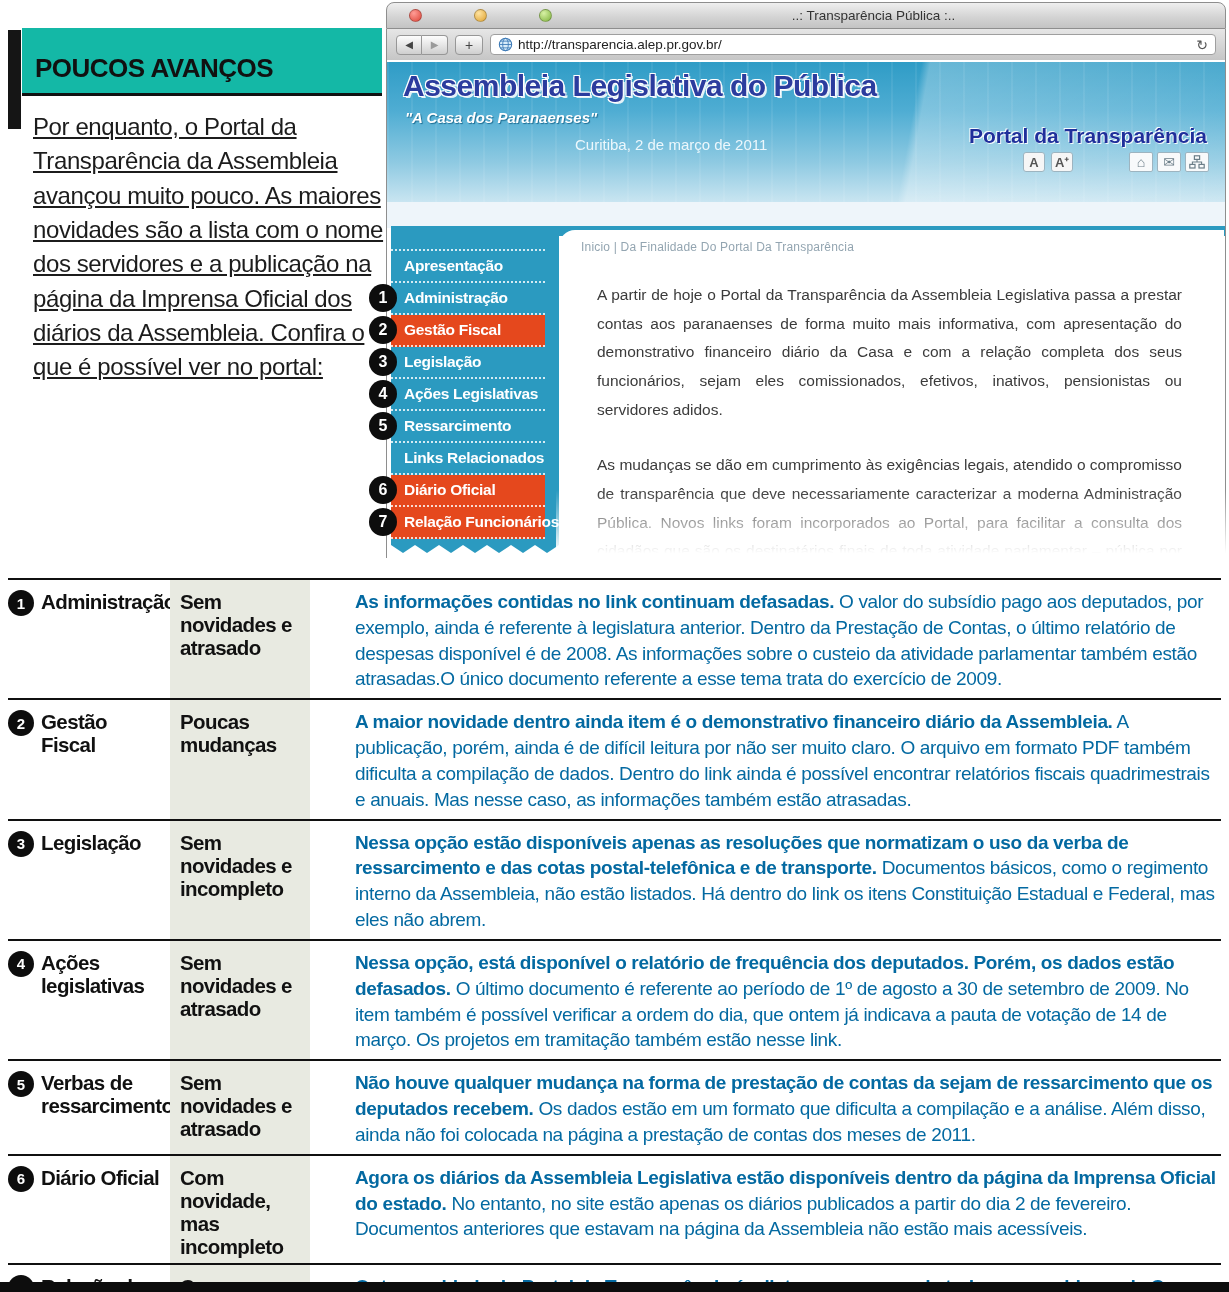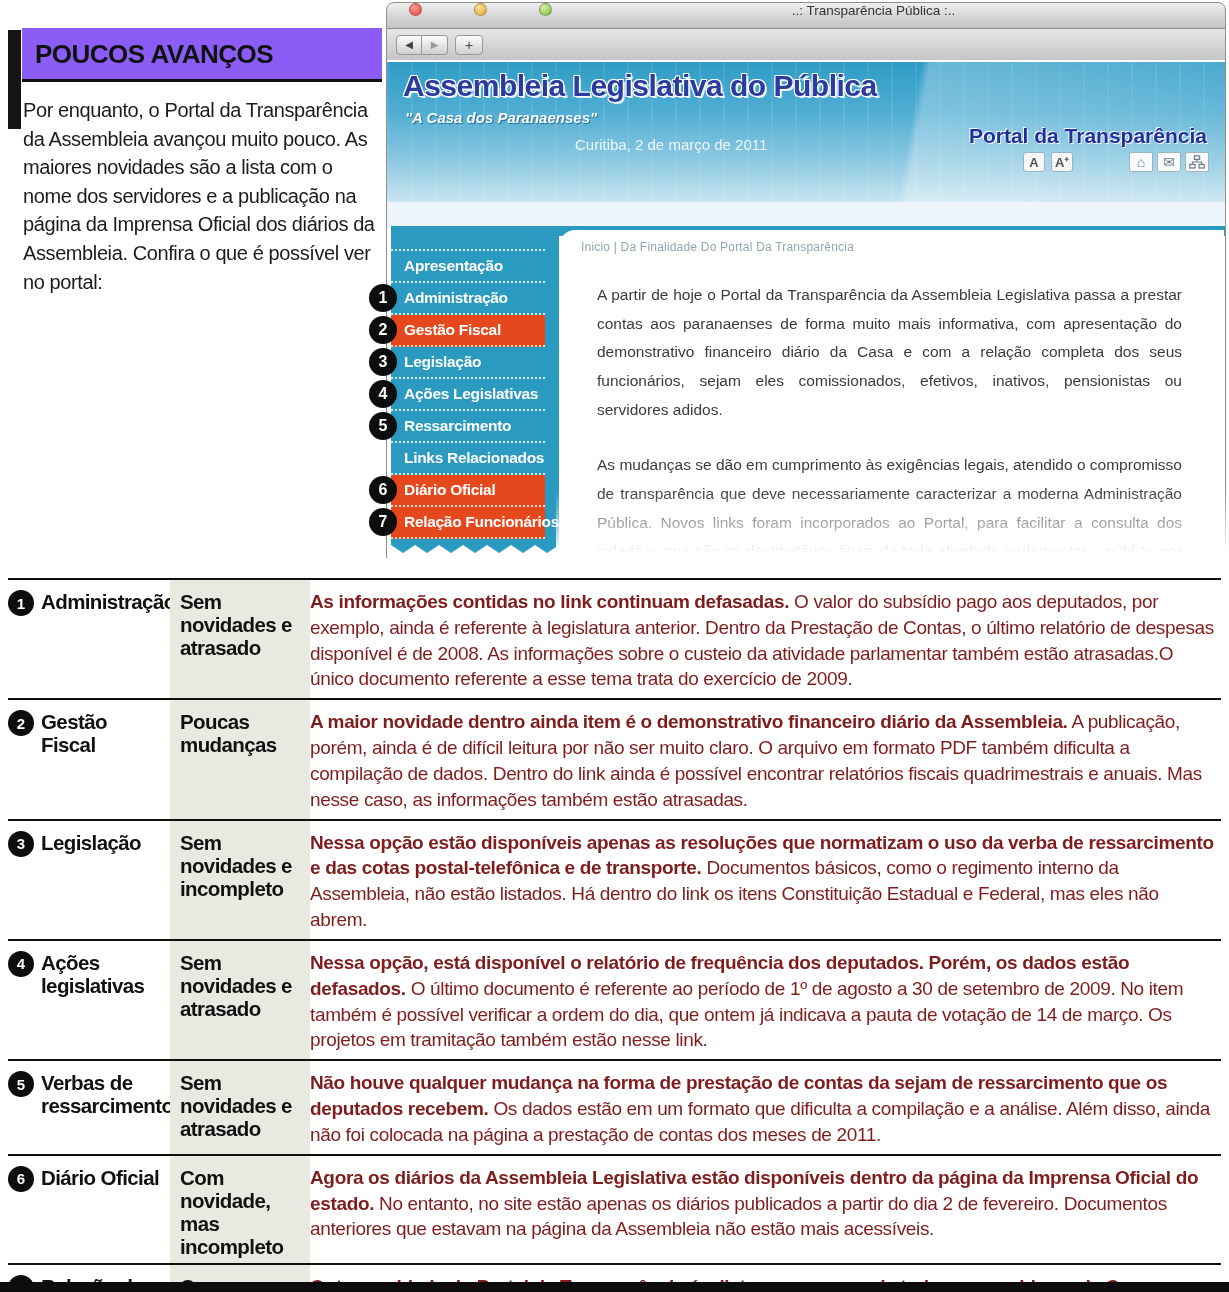--- a/index.html
+++ b/index.html
@@ -4,28 +4,28 @@
 <style>
   * { margin:0; padding:0; box-sizing:border-box; }
   html,body { width:1229px; background:#fff; }
   body { font-family:"Liberation Sans", sans-serif; color:#111; position:relative; height:1292px; overflow:hidden; }
 
   .top-section { position:relative; width:1229px; height:578px; }
 
   
   .intro { position:absolute; left:8px; top:28px; width:374px; }
   .intro-bar { position:absolute; left:0; top:2px; width:13px; height:99px; background:#151515; }
-  .intro-head { margin-left:14px; background:#8b5cf6; padding:11px 6px 9px 13px; border-bottom:3px solid #111; }
+  .intro-head { margin-left:14px; background:#14b8a6; padding:25px 6px 9px 13px; border-bottom:3px solid #111; }
   .intro-head h1 { font-size:26px; font-weight:bold; letter-spacing:-0.5px; color:#111; }
-  .intro-text { margin:14px 0 0 15px; width:352px; font-size:20px; line-height:1.43; letter-spacing:-0.4px; color:#1c1c1c; }
+  .intro-text { margin:14px 0 0 25px; width:352px; font-size:24px; line-height:1.43; letter-spacing:-0.4px; color:#1c1c1c;text-decoration:underline; }
 
   
   .browser { position:absolute; left:386px; top:2px; width:840px; height:556px; }
   .titlebar { height:27px; border:1px solid #8e8e8e; border-radius:8px 8px 0 0;
-    background:linear-gradient(180deg,#efefef,#d2d2d2 60%,#c3c3c3); display:flex; padding:0 22px;gap:44px; }
+    background:linear-gradient(180deg,#efefef,#d2d2d2 60%,#c3c3c3); display:flex; align-items:center; padding:0 22px;gap:44px; }
   .light { width:13px; height:13px; border-radius:50%; margin-right:8px; border:1px solid rgba(0,0,0,.25); }
   .light.red { background:radial-gradient(circle at 35% 30%, #ff9d96, #dd4538); }
   .light.yellow { background:radial-gradient(circle at 35% 30%, #ffe3a0, #dfa332); }
   .light.green { background:radial-gradient(circle at 35% 30%, #d7f1a5, #7fb33c); }
   .wtitle { flex:1; text-align:center; font-size:13.5px; color:#333; margin-right:60px; }
   .toolbar { height:31px; border-left:1px solid #8e8e8e; border-right:1px solid #8e8e8e;
     background:linear-gradient(180deg,#e6e6e6,#c6c6c6); display:flex; align-items:center; padding:0 9px; gap:7px; }
   .navgroup { display:flex; }
   .navbtn { width:26px; height:20px; border:1px solid #979797; background:linear-gradient(180deg,#fdfdfd,#cfcfcf);
     font-size:10px; color:#444; cursor:pointer; }
@@ -85,21 +85,21 @@
 
   
   .atable { margin:0 8px 0 8px; width:1213px; }
   .trow { display:grid; grid-template-columns:162px 140px 1fr; border-top:2px solid #101010; }
   .trow .cell-label { display:flex; align-items:flex-start; gap:7px; padding:9px 4px 4px 0; }
   .tbadge { flex:0 0 26px; width:26px; height:26px; border-radius:50%; background:#0d0d0d; color:#fff;
     font-size:15px; font-weight:bold; display:flex; align-items:center; justify-content:center; margin-top:1px; }
   .tlabel { font-size:20.5px; font-weight:bold; letter-spacing:-0.6px; line-height:1.12; padding-top:2px; }
   .cell-status { background:#e8eae1; padding:11px 8px 4px 10px; font-size:20.5px; font-weight:bold;
     letter-spacing:-0.6px; line-height:1.12; }
-  .cell-desc { padding:9px 2px 6px 0; font-size:19px; line-height:1.36; letter-spacing:-0.35px; color:#7f1d1d; }
+  .cell-desc { padding:9px 2px 6px 0; font-size:19px; line-height:1.36; letter-spacing:-0.35px; color:#0369a1;margin-left:45px; }
   .cell-desc strong { font-weight:bold; }
   .r1 { min-height:112px; } .r2 { min-height:110px; } .r3 { min-height:83px; } .r4 { min-height:83px; }
   .r5 { min-height:83px; } .r6 { min-height:79px; } .r7 { min-height:112px; }
   .bottombar { position:absolute; left:0; bottom:0; width:1229px; height:10px; background:#0d0d0d; }
 </style>
 </head>
 <body>
 
 <div class="top-section">
 
@@ -117,20 +117,31 @@
       <span class="light yellow"></span>
       <span class="light green"></span>
       <span class="wtitle">..: Transparência Pública :..</span>
     </div>
     <div class="toolbar">
       <div class="navgroup">
         <button class="navbtn">◀</button>
         <button class="navbtn fwd">▶</button>
       </div>
       <button class="addbtn">+</button>
+      <div class="urlfield">
+        <span style="display:inline-flex;">
+          <svg width="15" height="15" viewBox="0 0 16 16">
+              <circle cx="8" cy="8" r="6.6" fill="#d9ecfa" stroke="#3a78b5" stroke-width="1.1"></circle>
+              <ellipse cx="8" cy="8" rx="3" ry="6.6" fill="none" stroke="#3a78b5" stroke-width="0.9"></ellipse>
+              <path d="M1.4 8h13.2 M2.6 4.4h10.8 M2.6 11.6h10.8" stroke="#3a78b5" stroke-width="0.9" fill="none"></path>
+            </svg>
+        </span>
+        <span class="url">http://transparencia.alep.pr.gov.br/</span>
+        <span class="refresh">↻</span>
+      </div>
     </div>
 
     <div class="viewport">
       <div class="banner">
         <div class="site-title">Assembleia Legislativa do Pública</div>
         <div class="site-sub">"A Casa dos Paranaenses"</div>
         <div class="portal">Portal da Transparência</div>
         <div class="dateline">Curitiba, 2 de março de 2011</div>
         <div class="font-controls">
           <span class="fbtn">A</span>

